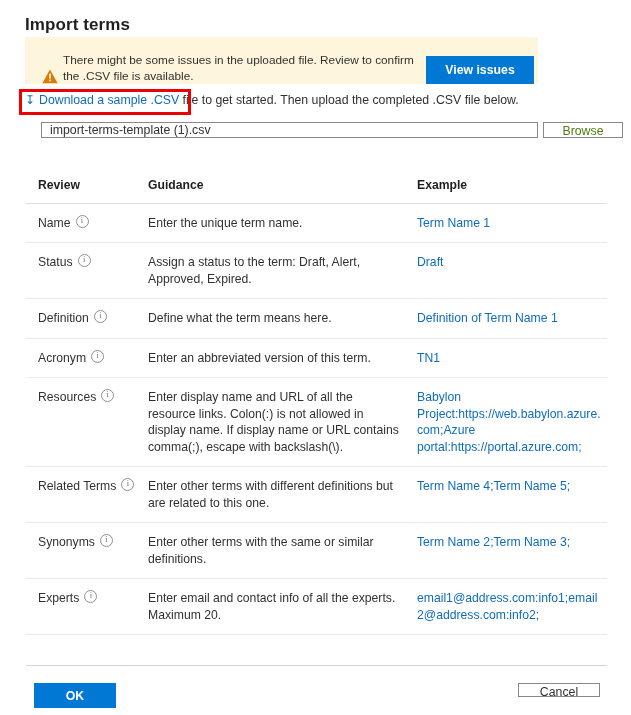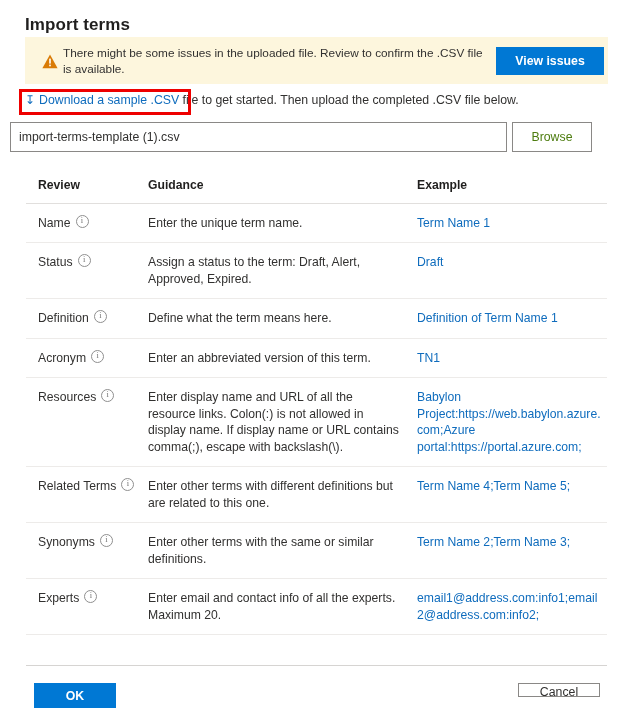--- a/index.html
+++ b/index.html
@@ -25,25 +25,25 @@
     font-weight: 600;
     color: #201f1e;
     letter-spacing: .1px;
   }
 
   
   .banner {
     position: absolute;
     left: 25px;
     top: 37px;
-    width: 583px;
+    width: 513px;
     height: 47px;
     background: #fdf6dd;
     display: flex;
-    align-items: center;
+    align-items: flex-end;
     box-sizing: border-box;
   }
   .banner-icon {
     width: 26px;
     min-width: 26px;
     margin-left: 12px;
     display: flex;
     align-items: flex-start;
     padding-top: 2px;
     justify-content: center;
@@ -96,24 +96,24 @@
     width: 172px;
     height: 26px;
     border: 3px solid #ee0000;
     box-sizing: border-box;
     pointer-events: none;
   }
 
   
   .file-row {
     position: absolute;
-    left: 10px;
+    left: 41px;
     top: 122px;
     width: 582px;
-    height: 30px;
+    height: 16px;
     display: flex;
     align-items: stretch;
     justify-content: flex-end;
   }
   .file-input {
     width: 497px;
     box-sizing: border-box;
     border: 1px solid #8a8886;
     background: #ffffff;
     font-size: 12.3px;

